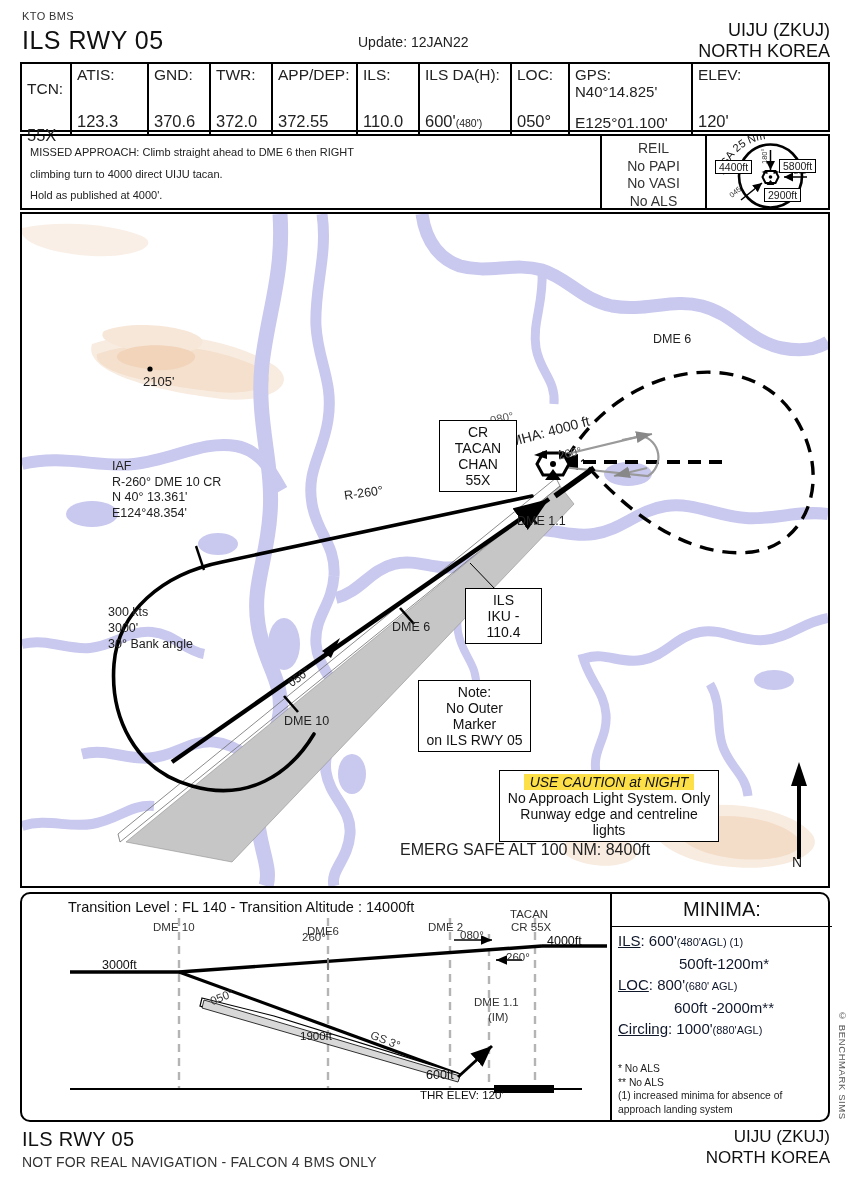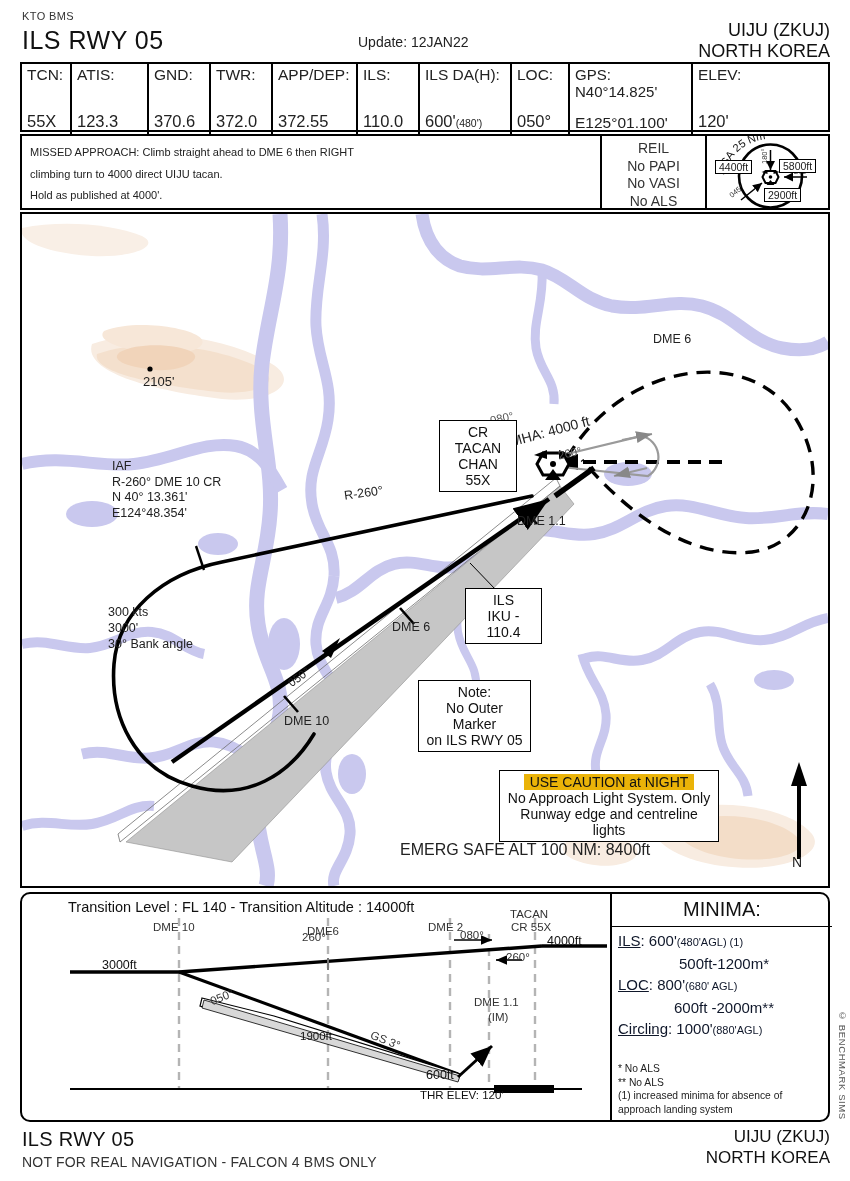--- a/index.html
+++ b/index.html
@@ -14,21 +14,21 @@
   .upd{left:358px;top:34px;font-size:14px;color:#222;}
   .icao{right:20px;top:20px;text-align:right;font-size:18px;line-height:21px;color:#111;}
 
   
   .frame{border:2.5px solid #000;box-sizing:border-box;}
   .thin{border:1.4px solid #000;box-sizing:border-box;}
 
   
   #infostrip{left:20px;top:62px;width:810px;height:70px;}
   .cell{position:absolute;top:0;height:70px;border-left:2.5px solid #000;box-sizing:border-box;}
-  .cell:first-child{border-left:none;}
+  .cell:first-child{border-left:none;margin-top:14px;}
   .cl{position:absolute;left:5px;top:2px;font-size:15.5px;white-space:nowrap;color:#222;}
   .cv{position:absolute;left:5px;bottom:3px;font-size:16.5px;white-space:nowrap;color:#222;}
   .cv small{font-size:10.5px;}
   .gpsl{position:absolute;left:5px;top:2px;font-size:15px;line-height:17px;color:#222;}
   .gpsv{position:absolute;left:5px;bottom:2px;font-size:15.5px;color:#222;}
 
   
   #marow{left:20px;top:134px;width:810px;height:76px;}
   #matext{position:absolute;left:0;top:0;width:578px;height:100%;padding:6px 8px;box-sizing:border-box;
           font-size:11px;line-height:21.5px;color:#222;}
@@ -315,21 +315,21 @@
       <div>IKU - 110.4</div>
     </div>
 
     <div class="pv-box" style="left:396px;top:466px;width:113px;">
       <div style="background:#fff;margin-top:-11px;display:inline-block;padding:0 5px;">Note:</div>
       <div>No Outer Marker</div>
       <div>on ILS RWY 05</div>
     </div>
 
     <div class="pv-box" style="left:477px;top:556px;width:220px;">
-      <div style="background:#eab308;margin-top:-11px;display:inline-block;padding:0 6px;">USE CAUTION at NIGHT</div>
+      <div style="background:#fde047;margin-top:-11px;display:inline-block;padding:0 6px;font-style:italic;">USE CAUTION at NIGHT</div>
       <div>No Approach Light System. Only</div>
       <div>Runway edge and centreline lights</div>
     </div>
 
     <div class="pv-t" style="left:378px;top:627px;font-size:16px;">EMERG SAFE ALT 100 NM: 8400ft</div>
     <div class="pv-t" style="left:770px;top:640px;font-size:14px;">N</div>
   </div>
 
   <div class="abs frame" id="profile">
 

